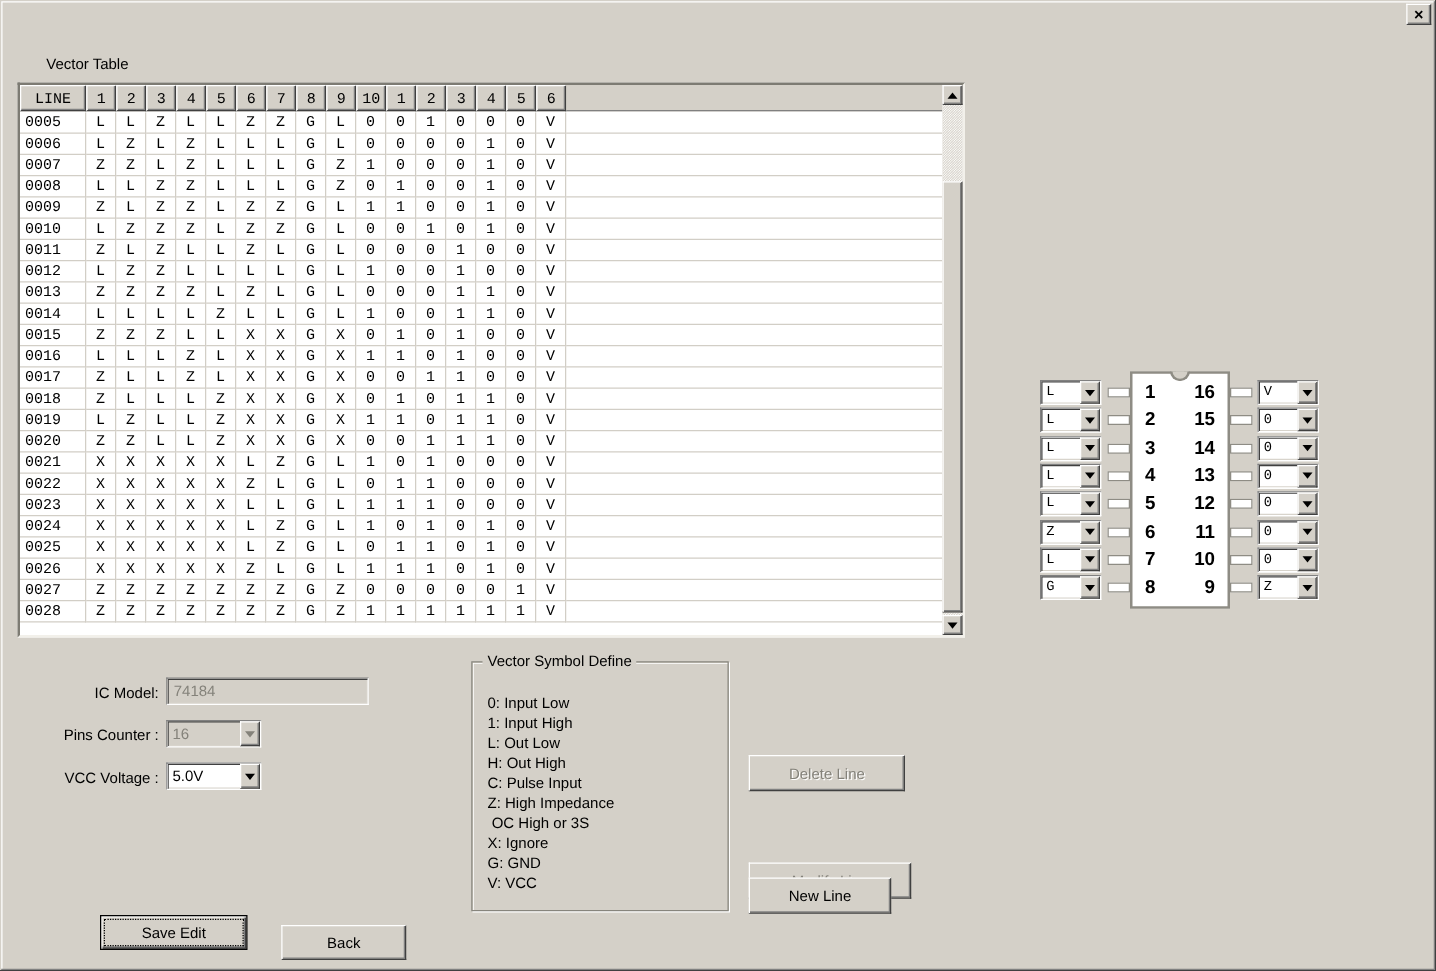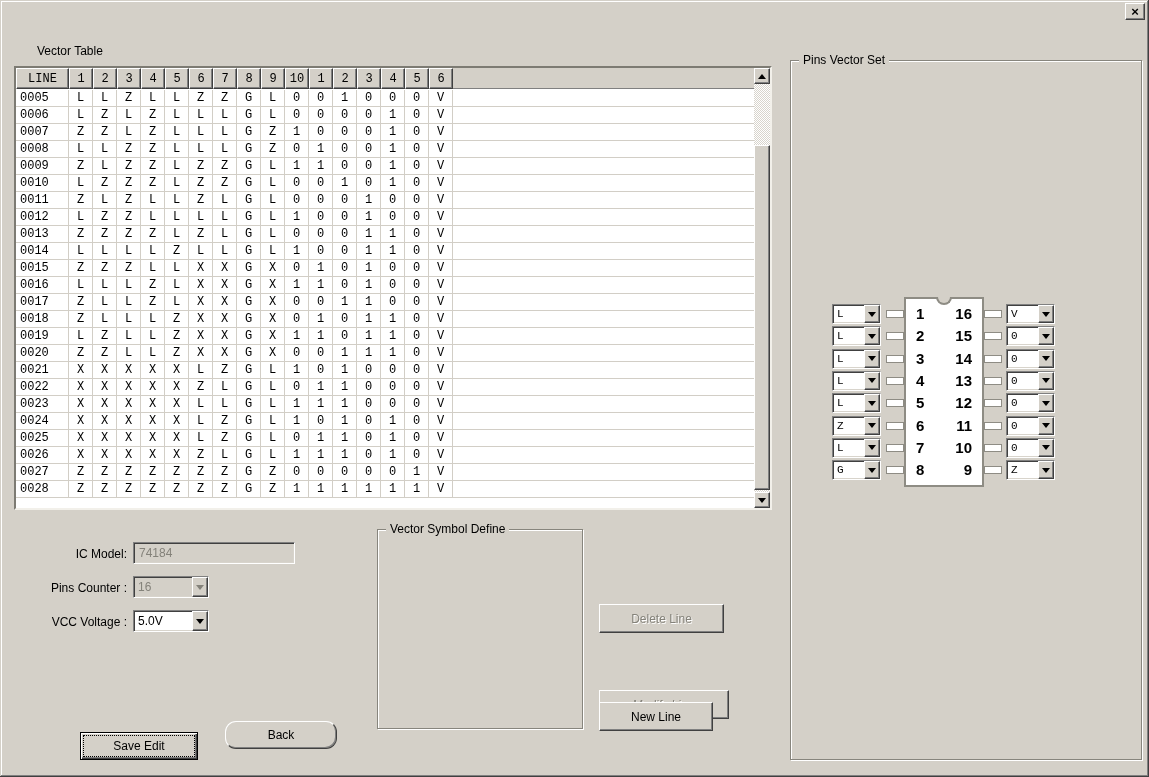--- a/index.html
+++ b/index.html
@@ -642,23 +642,20 @@
       <div class="sbtn up">
         <span class="tri-up"></span>
       </div>
       <div class="sthumb"></div>
       <div class="sbtn down">
         <span class="tri-down"></span>
       </div>
     </div>
   </div>
 
-  <div class="groupbox" style="left:790px;top:60px;width:352px;height:700px;">
-    <span class="legend">Pins Vector Set</span>
-  </div>
   <div class="ic-wrap">
     <div class="chip">
       <div class="notch"></div>
     <div class="pin-num" style="top: 5px; left: 10px;">1</div>
         <div class="pin-num" style="top: 27.3px; left: 10px;">2</div>
         <div class="pin-num" style="top: 49.6px; left: 10px;">3</div>
         <div class="pin-num" style="top: 71.9px; left: 10px;">4</div>
         <div class="pin-num" style="top: 94.2px; left: 10px;">5</div>
         <div class="pin-num" style="top: 116.5px; left: 10px;">6</div>
         <div class="pin-num" style="top: 138.8px; left: 10px;">7</div>
@@ -802,32 +799,44 @@
   <div class="field-label" style="top:615px;">VCC Voltage :</div>
   <div class="combo sunken" style="left:133px;top:610px;width:76px;height:22px;">
     <span class="val">5.0V</span>
     <span class="cbtn">
         <span class="tri-down"></span>
       </span>
   </div>
 
   <div class="groupbox" style="left:377px;top:529px;width:206px;height:200px;">
     <span class="legend">Vector Symbol Define</span>
+    <div class="sym-list">
+        <div class="sym-item">0: Input Low</div>
+        <div class="sym-item">1: Input High</div>
+        <div class="sym-item">L: Out Low</div>
+        <div class="sym-item">H: Out High</div>
+        <div class="sym-item">C: Pulse Input</div>
+        <div class="sym-item">Z: High Impedance</div>
+        <div class="sym-item"> OC High or 3S</div>
+        <div class="sym-item">X: Ignore</div>
+        <div class="sym-item">G: GND</div>
+        <div class="sym-item">V: VCC</div>
+      </div>
   </div>
 
   <div class="btn disabled" style="left:599px;top:604px;width:125px;height:29px;">
     <span>Delete Line</span>
   </div>
   <div class="btn disabled" style="left:599px;top:690px;width:130px;height:29px;">
     <span>Modify Line</span>
   </div>
   <div class="btn" style="left:599px;top:702px;width:114px;height:29px;">
     <span>New Line</span>
   </div>
 
   <div class="btn default" style="left:80px;top:732px;width:118px;height:28px;">
     <span>Save Edit</span>
   </div>
-  <div class="btn" style="left:225px;top:721px;width:112px;height:28px;border-radius:11px;">
+  <div class="btn" style="left:225px;top:740px;width:100px;height:28px;">
     <span>Back</span>
   </div>
 
 </div>
 
 </body></html>

